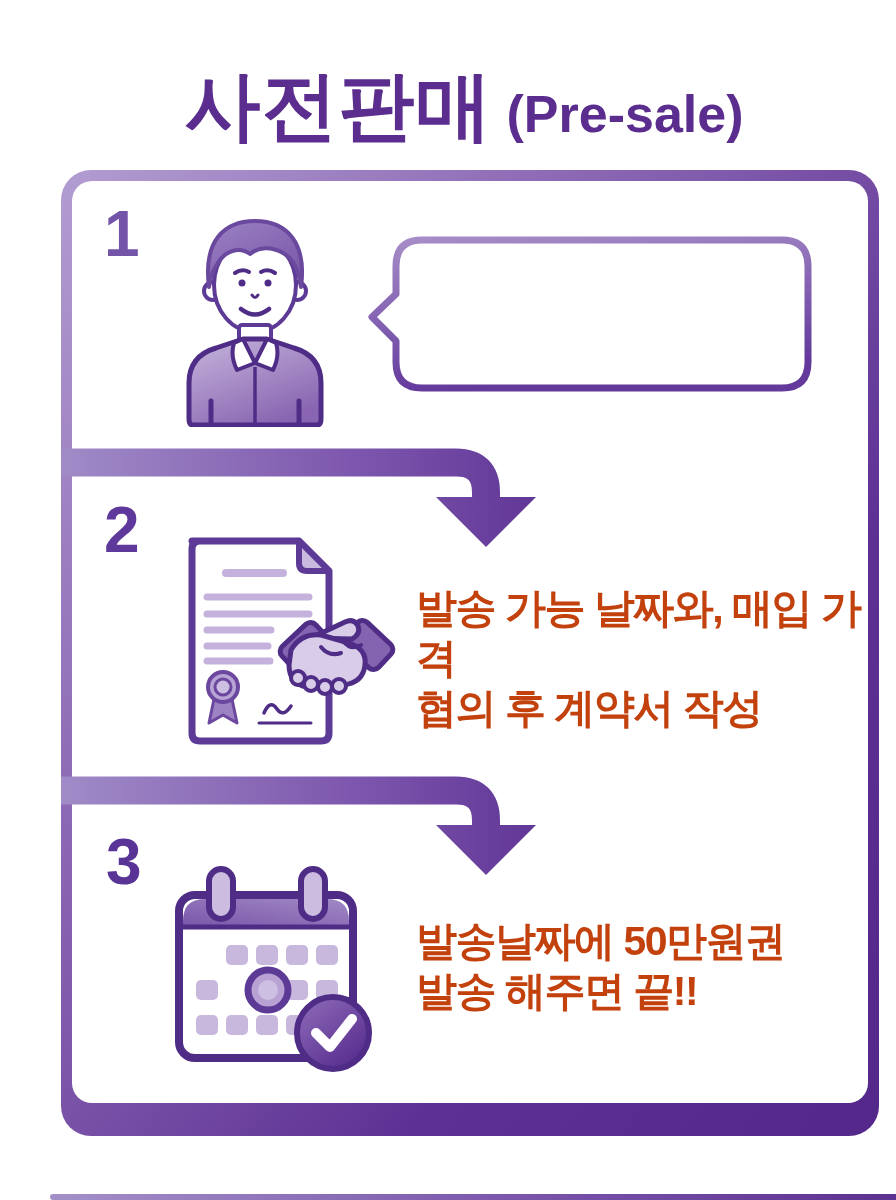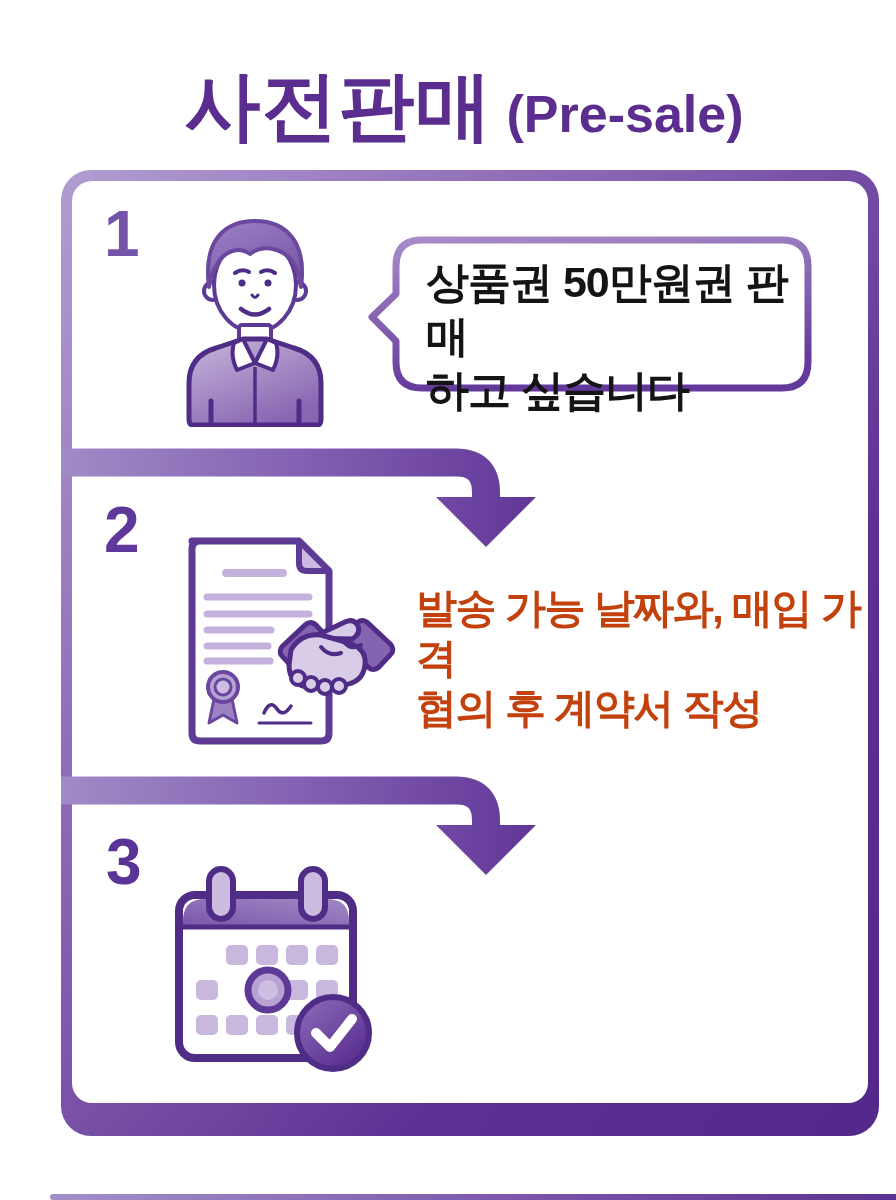--- a/index.html
+++ b/index.html
@@ -96,22 +96,20 @@
 
   <svg class="icon-svg bubble-svg" width="462" height="158" viewBox="0 0 462 158">
     <defs>
       <linearGradient id="bubG" x1="0" y1="0" x2="0.25" y2="1">
         <stop offset="0" stop-color="#a78dc8"></stop>
           <stop offset="1" stop-color="#63399c"></stop>
       </linearGradient>
     </defs>
     <path d="M68,6 H428 Q454,6 454,32 V128 Q454,154 428,154 H68 Q42,154 42,128 V107 L18,83 L42,60 V32 Q42,6 68,6 Z" fill="#ffffff" stroke="url(#bubG)" stroke-width="7" stroke-linejoin="round"></path>
   </svg>
-  <div class="bubble-text">상품권 50만원권 판매
-하고 싶습니다</div>
 
   <svg class="icon-svg arrow-svg" width="530" height="118" viewBox="0 0 530 118">
     <defs>
       <linearGradient id="arrowG1" gradientUnits="userSpaceOnUse" x1="0" y1="0" x2="520" y2="0">
         <stop offset="0" stop-color="#a08bc7"></stop>
           <stop offset="0.55" stop-color="#7e58ae"></stop>
           <stop offset="1" stop-color="#5b2f92"></stop>
       </linearGradient>
     </defs>
     <path d="M0,15.5 H395 Q425,15.5 425,45.5 V52" fill="none" stroke="url(#arrowG1)" stroke-width="28"></path>
@@ -181,16 +179,18 @@
       <rect x="23" y="152" width="22" height="20" rx="5"></rect>
         <rect x="53" y="152" width="22" height="20" rx="5"></rect>
       <rect x="83" y="152" width="22" height="20" rx="5"></rect>
         <rect x="113" y="152" width="22" height="20" rx="5"></rect>
     </g>
     <circle cx="95" cy="127" r="20" fill="#b7a2d3" stroke="#5d3a96" stroke-width="7"></circle>
     <circle cx="95" cy="127" r="10" fill="#cdbfe2"></circle>
     <circle cx="160" cy="170" r="36" fill="url(#badgeG)" stroke="#4f2d87" stroke-width="6"></circle>
     <path d="M143,170 L157,184 L179,156" fill="none" stroke="#ffffff" stroke-width="10" stroke-linecap="round" stroke-linejoin="round"></path>
   </svg>
+  <div class="step-text step3-text">발송날짜에 50만원권
+발송 해주면 끝!!</div>
 
   <div class="bottom-bar"></div>
 
 </div>
 
 </body></html>

